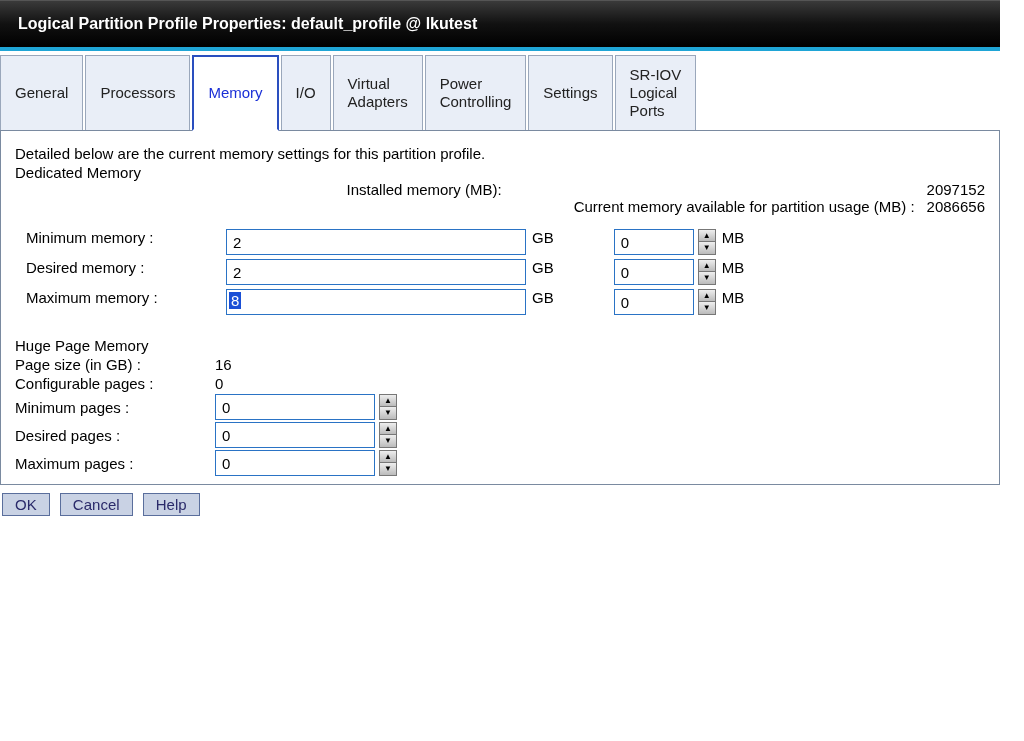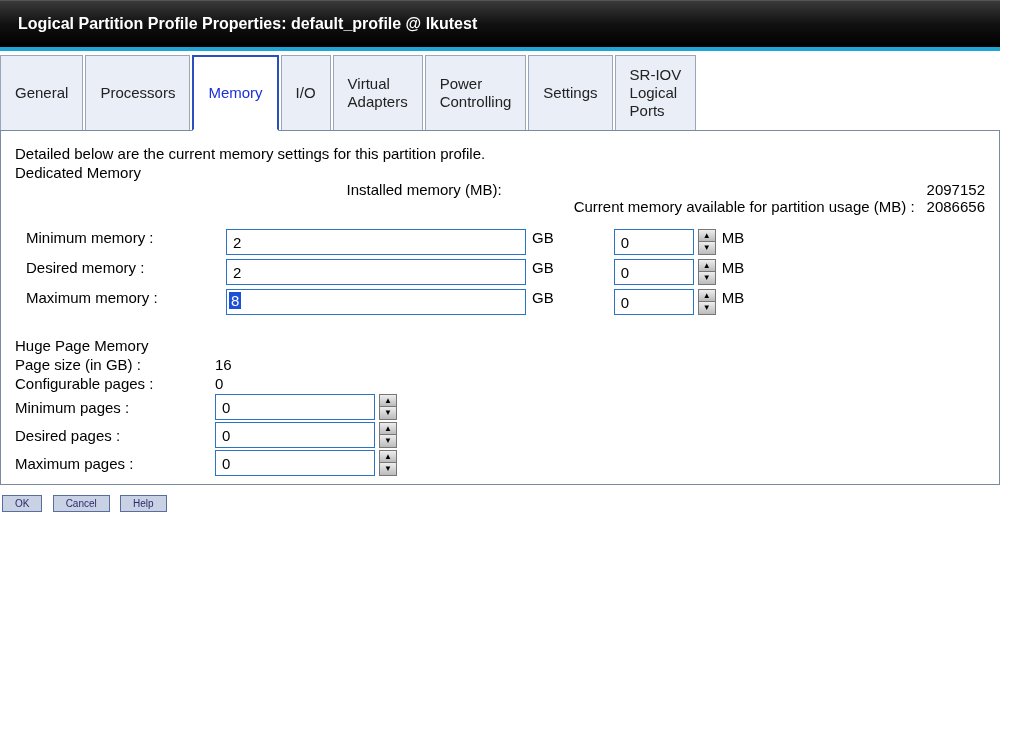--- a/index.html
+++ b/index.html
@@ -136,21 +136,21 @@
     font-family: inherit;
   }
   .footer-btns {
     margin-top: 6px;
     padding: 2px 0 2px 2px;
   }
   .btn {
     background: #c9d2e4;
     border: 1px solid #5a6e9c;
     padding: 2px 12px;
-    font-size: 10px;
+    font-size: 15px;
     margin-right: 6px;
     cursor: pointer;
     color: #2a2a6a;
     font-family: inherit;
   }
   .sel {
     background: #1a4fd6;
     color: #fff;
   }
 </style>

